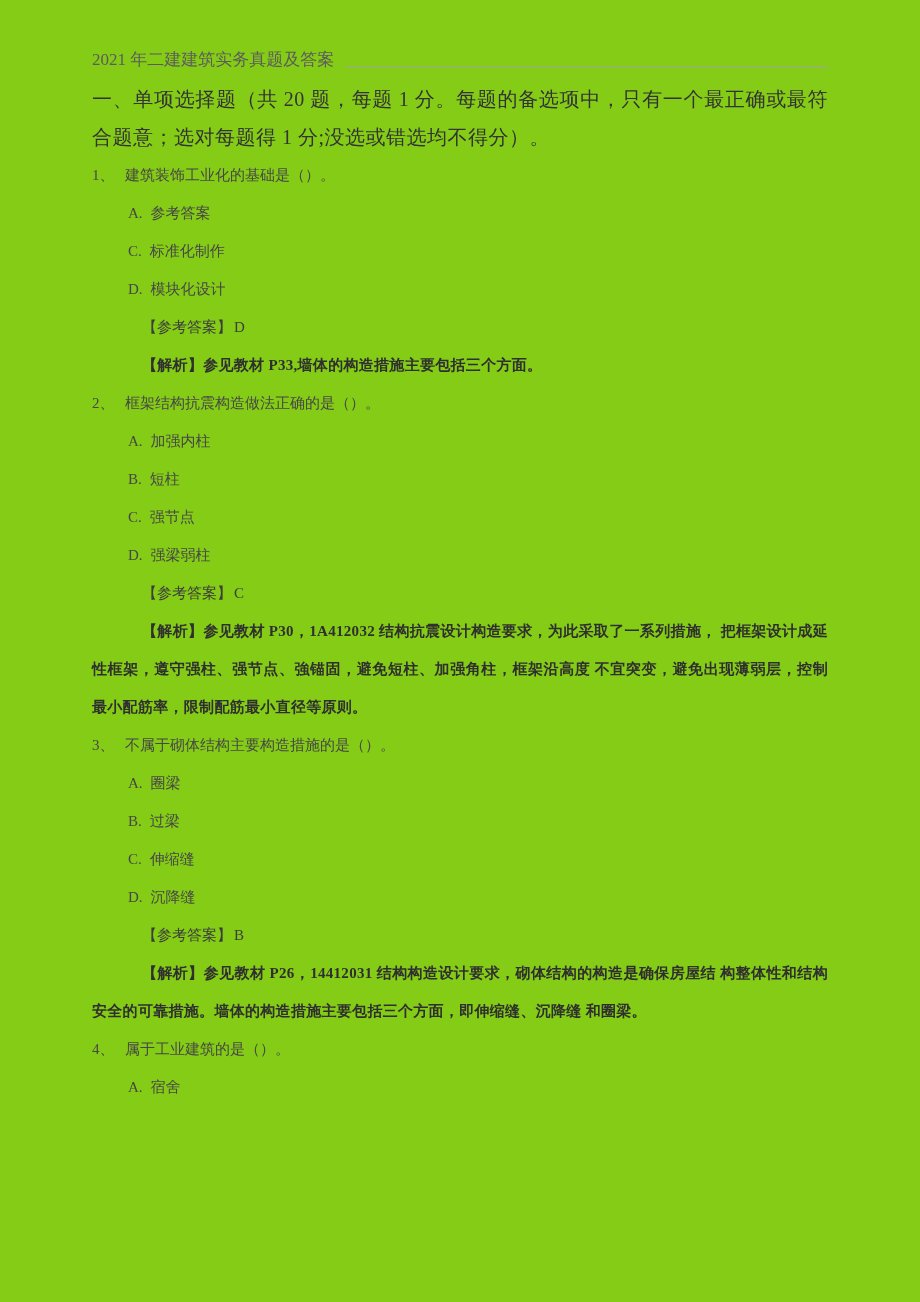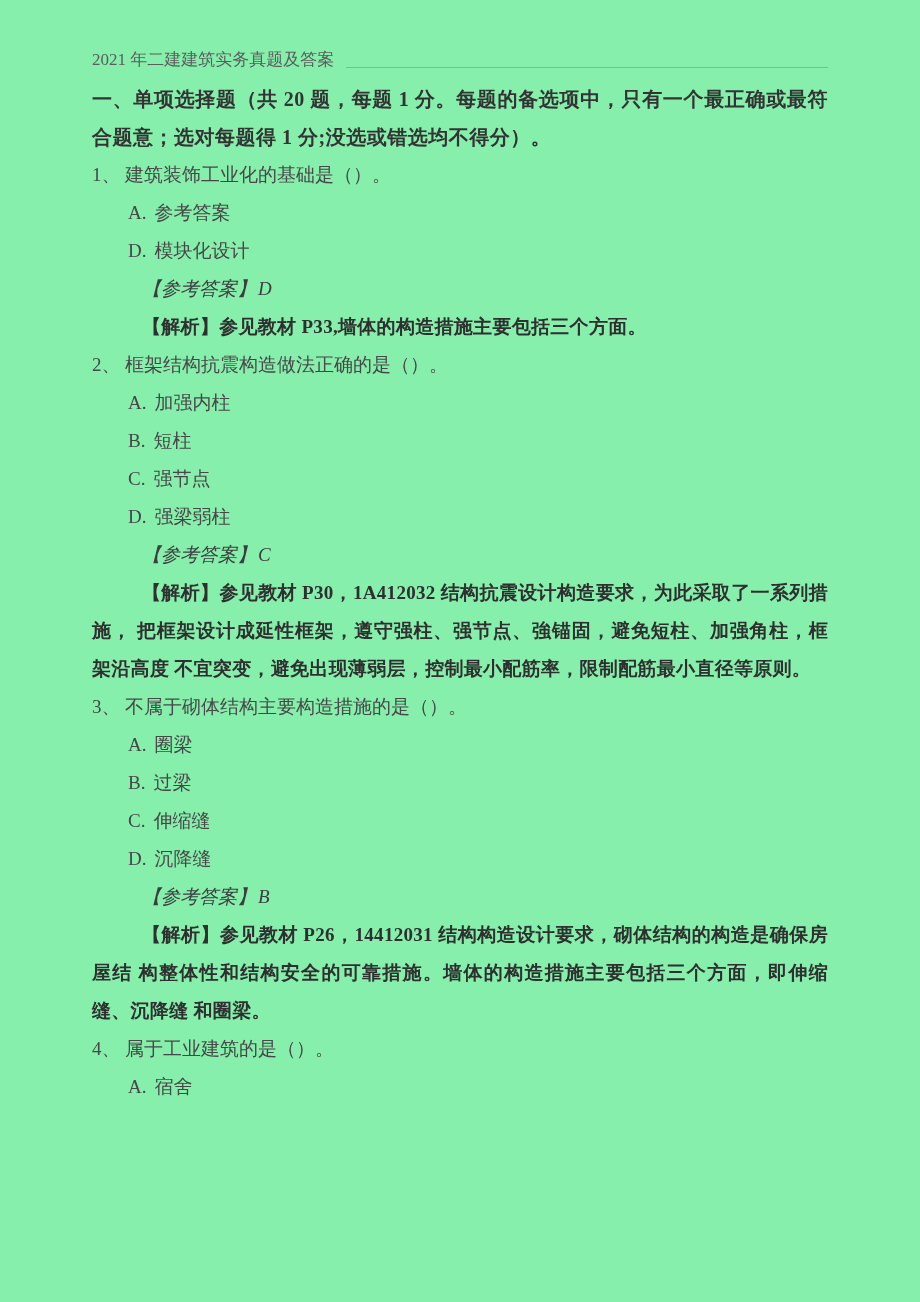--- a/index.html
+++ b/index.html
@@ -1,20 +1,20 @@
 <!DOCTYPE html>
 <html><head>
 <meta charset="utf-8">
 <style>
   html, body { margin: 0; padding: 0; background: #ffffff; }
   .page {
     position: relative;
     width: 920px;
     height: 1302px;
-    background: #86efac;
+    background: #84cc16;
     box-sizing: border-box;
     padding: 46px 92px 0 92px;
     font-family: "Liberation Serif", "DejaVu Serif", serif;
     color: #474747;
     overflow: hidden;
   }
   
   .header-row {
     display: flex;
     align-items: flex-end;
@@ -28,34 +28,34 @@
     white-space: nowrap;
   }
   .header-underline {
     flex: 1;
     border-bottom: 1px solid #a3a3a3;
     margin-left: 12px;
     margin-bottom: 4px;
     height: 0;
   }
   
-  p { margin: 0; font-size: 19px; line-height: 38px; }
+  p { margin: 0; font-size: 15px; line-height: 38px; }
   .section-title {
     font-size: 20px;
-    font-weight: bold;
+    font-weight: normal;
     color: #333333;
     text-align: justify;
     letter-spacing: 0.5px;
     margin-top: 6px;
   }
   .stem-line { color: #474747; }
   .q-num { display: inline-block; width: 33px; }
   .option { padding-left: 36px; color: #474747; }
   .opt-label { margin-right: 8px; }
-  .answer-line { padding-left: 50px; color: #3d3d3d; font-style: italic; }
+  .answer-line { padding-left: 50px; color: #3d3d3d; }
   .answer-letter { margin-left: 2px; }
   .analysis {
     text-indent: 50px;
     text-align: justify;
     font-weight: bold;
     color: #2f2f2f;
     letter-spacing: 0.3px;
   }
 </style>
 </head>
@@ -66,20 +66,21 @@
   <div class="header-row">
     <span class="header-title">2021 年二建建筑实务真题及答案</span>
     <span class="header-underline"></span>
   </div>
 
   <p class="section-title">一、单项选择题（共 20 题，每题 1 分。每题的备选项中，只有一个最正确或最符合题意；选对每题得 1 分;没选或错选均不得分）。</p>
 
   <div>
     <p class="stem-line"><span class="q-num">1、</span><span>建筑装饰工业化的基础是（）。</span></p>
     <p class="option"><span class="opt-label">A.</span><span>参考答案</span></p>
+    <p class="option"><span class="opt-label">C.</span><span>标准化制作</span></p>
     <p class="option"><span class="opt-label">D.</span><span>模块化设计</span></p>
     <p class="answer-line"><span>【参考答案】</span><span class="answer-letter">D</span></p>
     <p class="analysis"><span>【解析】</span><span>参见教材 P33,墙体的构造措施主要包括三个方面。</span></p>
   </div>
 
   <div>
     <p class="stem-line"><span class="q-num">2、</span><span>框架结构抗震构造做法正确的是（）。</span></p>
     <p class="option"><span class="opt-label">A.</span><span>加强内柱</span></p>
     <p class="option"><span class="opt-label">B.</span><span>短柱</span></p>
     <p class="option"><span class="opt-label">C.</span><span>强节点</span></p>

